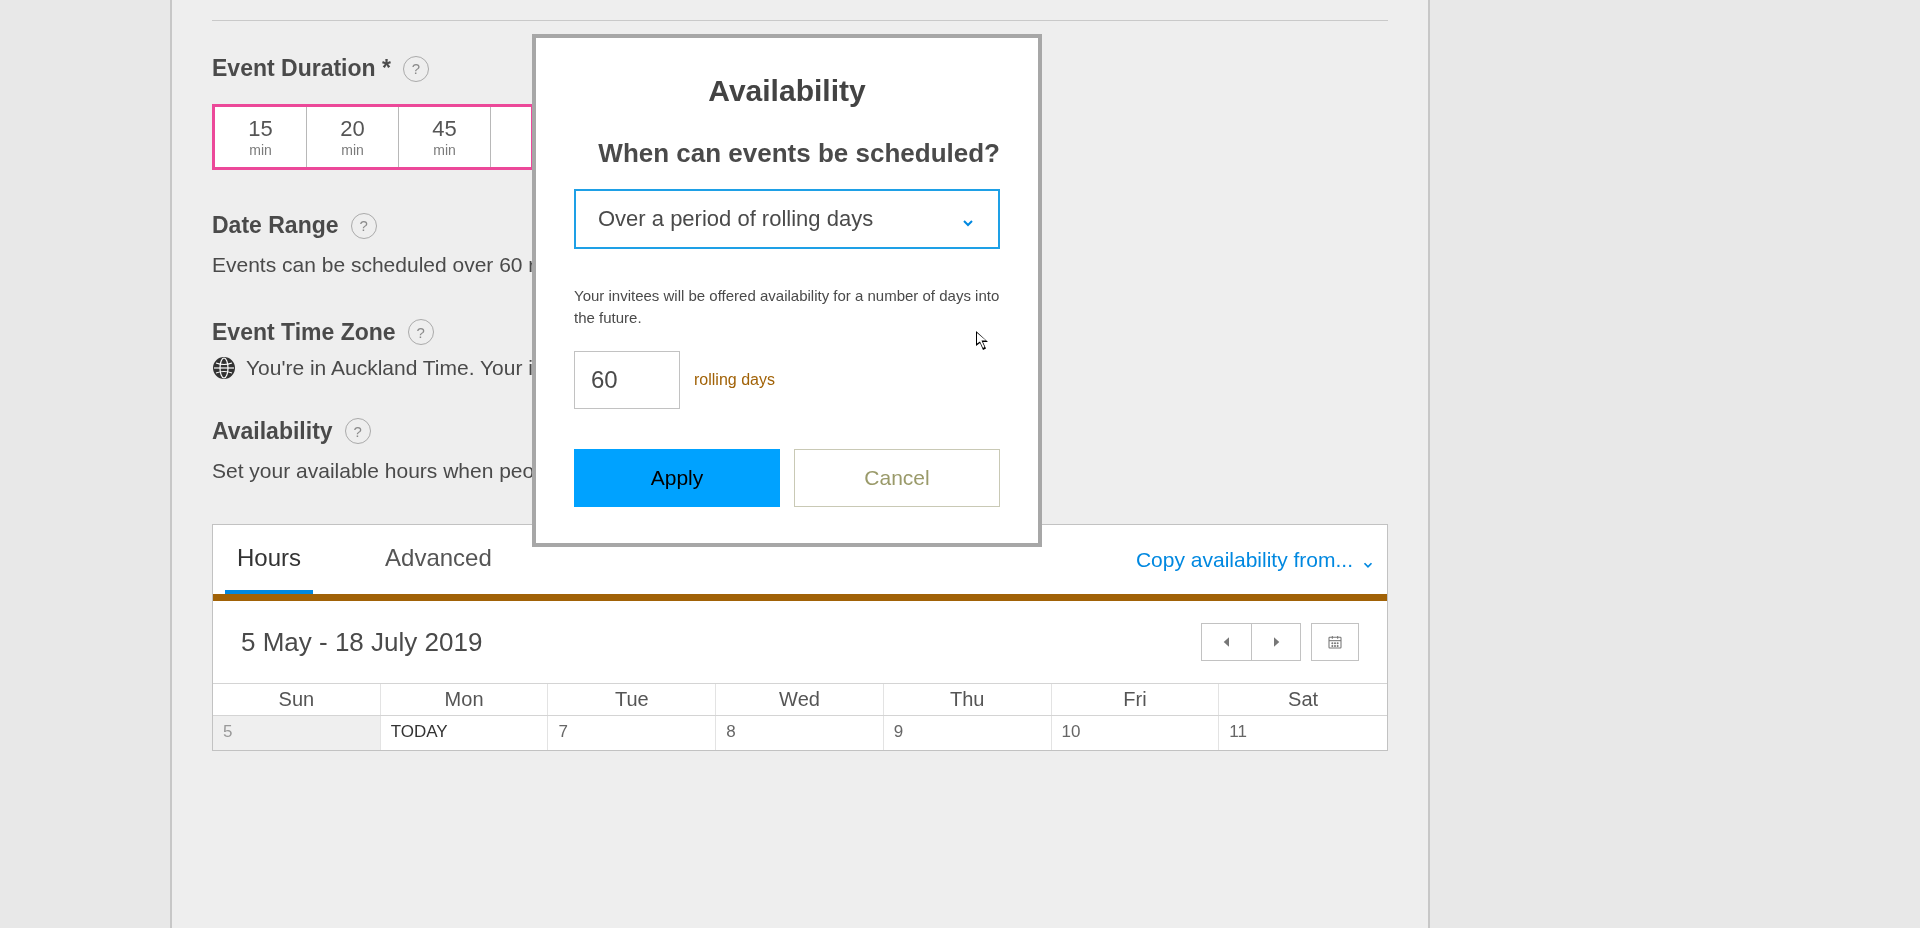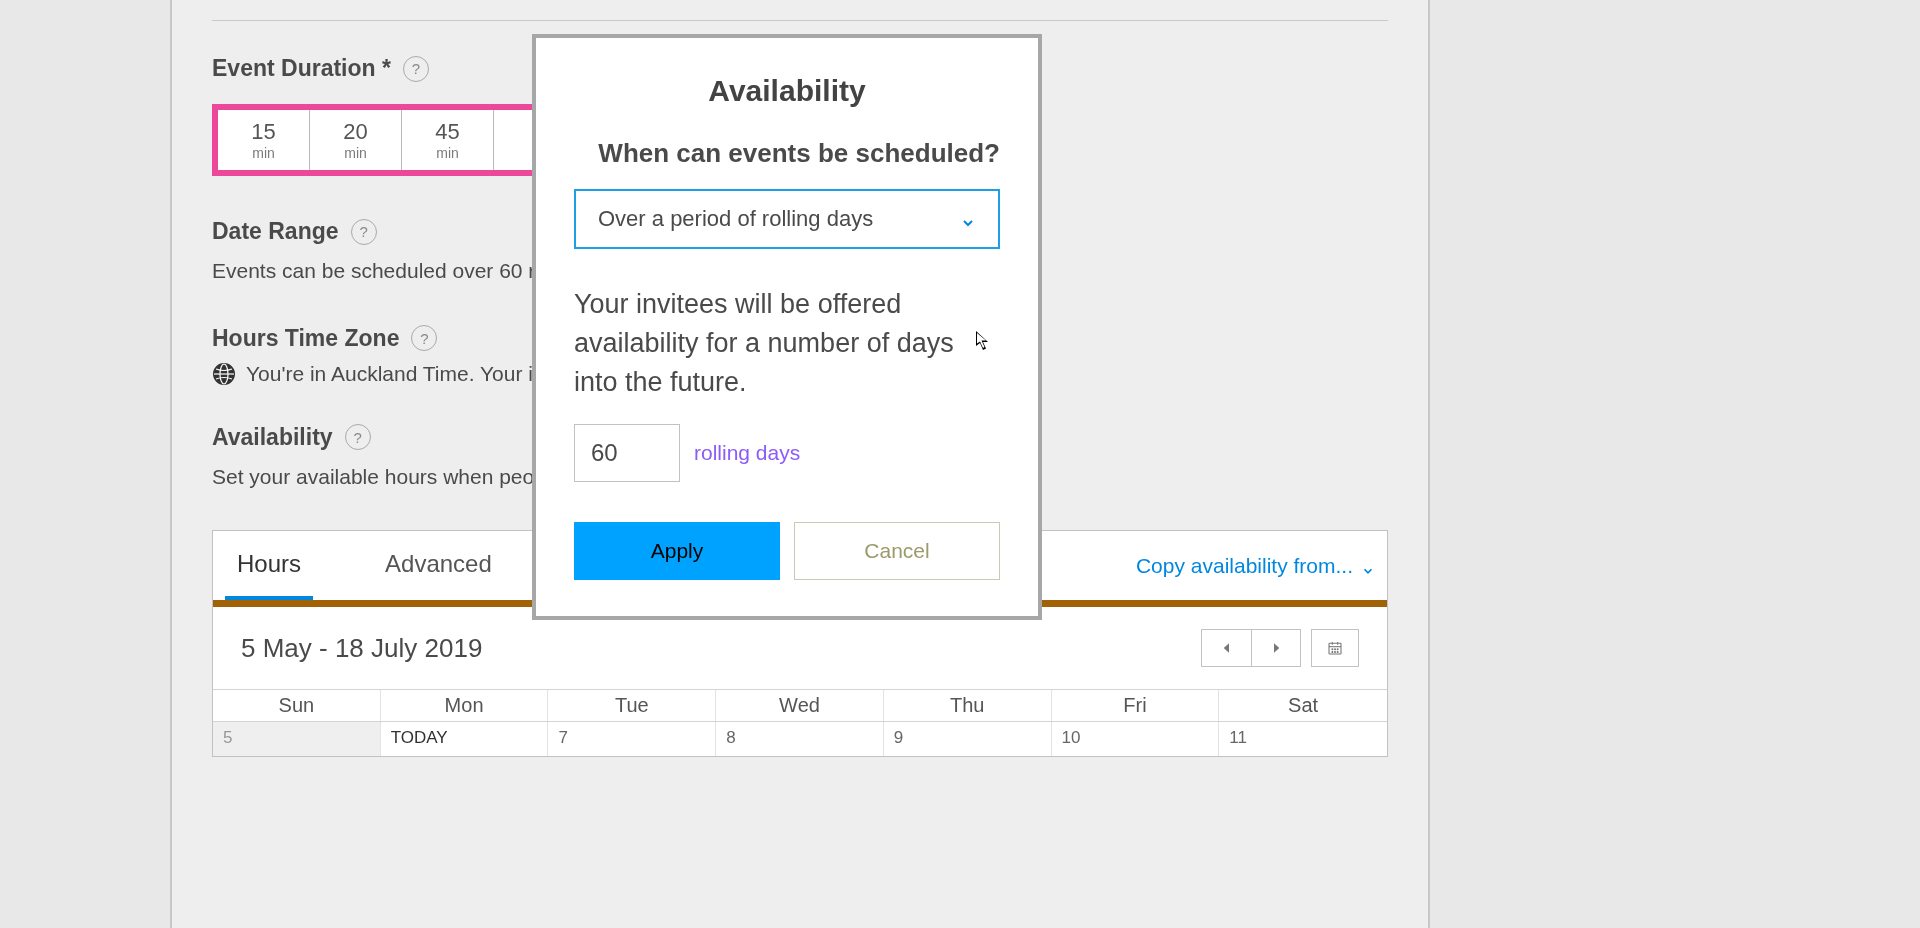--- a/index.html
+++ b/index.html
@@ -48,21 +48,21 @@
     border-radius: 50%;
     display: inline-flex;
     align-items: center;
     justify-content: center;
     font-size: 15px;
     color: #8a8a8a;
     font-weight: 400;
   }
   .duration-row {
     display: flex;
-    border: 6px solid #ec4899;
+    border: 3px solid #ec4899;
     width: fit-content;
     margin-bottom: 42px;
   }
   .duration-cell {
     width: 92px;
     height: 60px;
     border-right: 1px solid #b8b8b8;
     display: flex;
     flex-direction: column;
     align-items: center;
@@ -226,41 +226,41 @@
   .modal-select .sel-chev {
     position: absolute;
     right: 22px;
     top: 50%;
     transform: translateY(-50%);
     width: 16px; height: 16px;
     color: #0088e0;
   }
   .modal-select .sel-chev svg { width:100%; height:100%; }
   .modal-desc {
-    font-size: 27px;
+    font-size: 15px;
     color: #4a4a4a;
     line-height: 1.45;
     margin-bottom: 22px;
   }
   .rolling-row {
     display: flex;
     align-items: center;
     gap: 14px;
     margin-bottom: 40px;
   }
   .rolling-input {
     width: 106px;
     height: 58px;
     border: 1px solid #c2c2c2;
     font-size: 24px;
     padding: 0 16px;
     color: #4a4a4a;
     font-family: inherit;
   }
-  .rolling-label { font-size: 21px; color: #8b5cf6; }
+  .rolling-label { font-size: 16px; color: #a16207; }
   .modal-buttons { display: flex; gap: 14px; }
   .btn {
     flex: 1;
     height: 58px;
     font-size: 21px;
     display: flex;
     align-items: center;
     justify-content: center;
     cursor: pointer;
     border: 1px solid transparent;
@@ -309,21 +309,21 @@
       <div class="duration-cell" style="width:40px"></div>
     </div>
 
     <div class="section-label small-gap">
       <span>Date Range</span>
       <span class="help-circle">?</span>
     </div>
     <div class="desc-text">Events can be scheduled over 60 rolling</div>
 
     <div class="section-label small-gap">
-      <span>Hours Time Zone</span>
+      <span>Event Time Zone</span>
       <span class="help-circle">?</span>
     </div>
     <div class="timezone-row">
       <span class="globe-icon">
         <svg viewBox="0 0 24 24" fill="none" stroke="#333" stroke-width="2">
           <circle cx="12" cy="12" r="10" fill="#333"></circle>
           <ellipse cx="12" cy="12" rx="4" ry="10" fill="none" stroke="#fff" stroke-width="1.2"></ellipse>
           <line x1="2" y1="12" x2="22" y2="12" stroke="#fff" stroke-width="1.2"></line>
           <path d="M4 7 Q12 10 20 7" stroke="#fff" stroke-width="1.2" fill="none"></path>
           <path d="M4 17 Q12 14 20 17" stroke="#fff" stroke-width="1.2" fill="none"></path>

